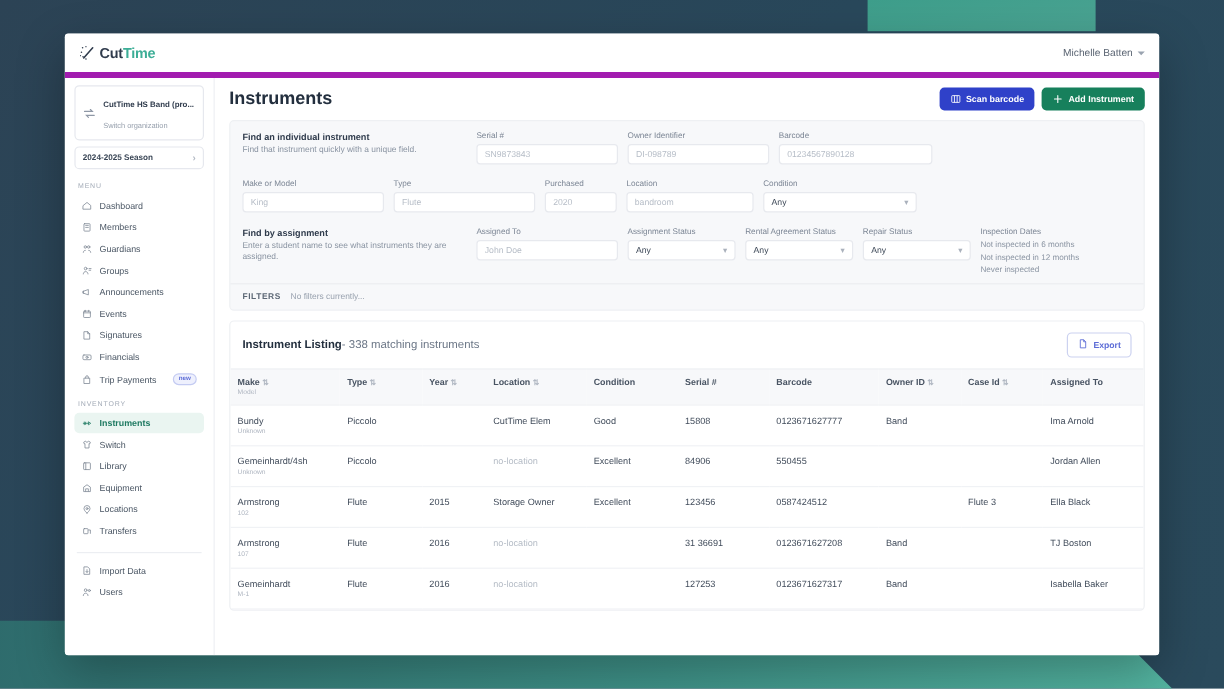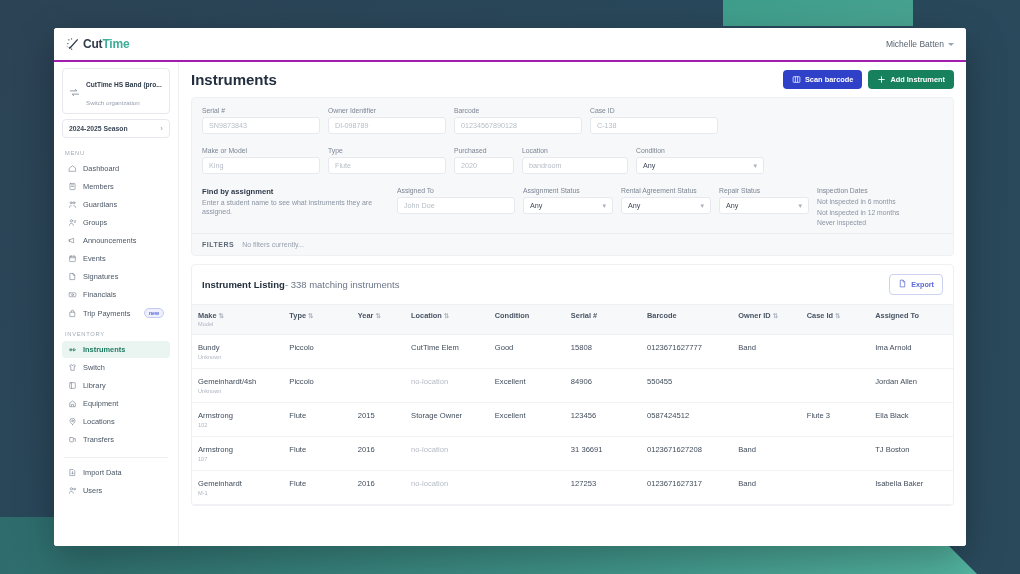--- a/index.html
+++ b/index.html
@@ -24,21 +24,21 @@
 
   
   #app {
     position: absolute; left: 54px; top: 28px; width: 912px; height: 518px;
     background: #ffffff; border-radius: 3px; overflow: hidden;
     box-shadow: 0 14px 40px rgba(0,0,0,.28);
     display: flex; flex-direction: column;
   }
   #topbar {
     height: 28px; flex: 0 0 28px; display: flex; align-items: center;
-    border-bottom: 2px solid #a21caf; padding: 16px 12px; background: #fff;
+    border-bottom: 5px solid #a21caf; padding: 16px 12px; background: #fff;
   }
   .logo { display: flex; align-items: center; gap: 2px; }
   .logo-mark { width: 15px; height: 15px; position: relative; }
   .logo-text { font-size: 12px; font-weight: bold; letter-spacing: -.2px; }
   .logo-cut { color: #2f3b4c; }
   .logo-time { color: #3dae97; }
   .topbar-right {
     margin-left: auto; display: flex; align-items: center; gap: 4px;
     font-size: 8.5px; color: #5a6472;
   }
@@ -363,36 +363,36 @@
                 </svg>
               </span>
               <span>Add Instrument</span>
             </button>
           </div>
         </div>
 
         <div class="panel">
           <div id="search-rows">
               <div class="srow">
+                <div class="srow-desc">
+                  <div class="srow-title">Find an individual instrument</div>
+                  <div class="srow-sub">Find that instrument quickly with a unique field.</div>
+                </div>
                 <div class="fields">
                   <div class="field" style="width:118px">
                     <span class="field-lbl">Serial #</span>
                     <div class="inp">SN9873843</div>
                   </div>
                   <div class="field" style="width:118px">
                     <span class="field-lbl">Owner Identifier</span>
                     <div class="inp">DI-098789</div>
                   </div>
                   <div class="field" style="width:128px">
                     <span class="field-lbl">Barcode</span>
                     <div class="inp">01234567890128</div>
-                  </div>
-                  <div class="field" style="width:128px">
-                    <span class="field-lbl">Case ID</span>
-                    <div class="inp">C-138</div>
                   </div>
                 </div>
               </div>
               <div class="srow">
                 <div class="fields">
                   <div class="field" style="width:118px">
                     <span class="field-lbl">Make or Model</span>
                     <div class="inp">King</div>
                   </div>
                   <div class="field" style="width:118px">

